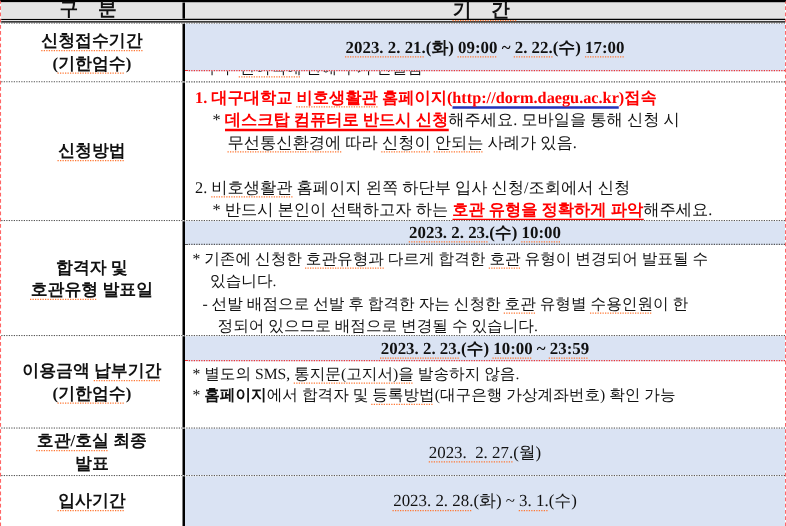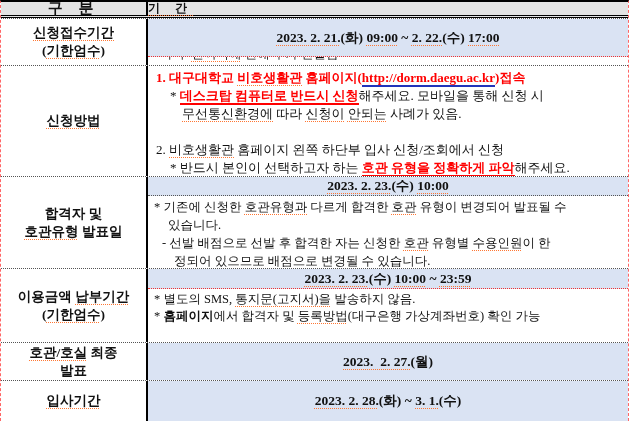--- a/index.html
+++ b/index.html
@@ -2,36 +2,36 @@
 <html><head>
 <meta charset="utf-8">
 <style>
   *{margin:0;padding:0;box-sizing:border-box}
   html,body{width:629px;height:421px;overflow:hidden;background:#fff;
     font-family:"Liberation Serif","DejaVu Serif",serif;color:#111}
   .tbl{width:629px;height:421px;display:flex;flex-direction:column;
     border-top:2px solid #000;border-left:1px dashed #f66;border-right:1px dashed #f66}
   .row{display:flex;border-top:1px dotted #555}
   .row-header{height:16px;background:#e4e4e4;border-top:none;border-bottom:3px double #000}
-  .hcell{display:flex;align-items:flex-start;justify-content:center;font-weight:bold;
-    font-size:12px;letter-spacing:6px}
+  .hcell{display:flex;align-items:center;justify-content:center;font-weight:bold;
+    font-size:15px;letter-spacing:6px}
   .cl{width:147px;border-right:2px solid #000;display:flex;flex-direction:column;
     align-items:center;justify-content:center;font-weight:bold;font-size:13.5px;
     line-height:1.9;text-align:center;background:#fff;flex-shrink:0}
   .cr{flex:1;display:flex;flex-direction:column;min-width:0}
   .datebar{background:#dae3f3;font-weight:bold;font-size:13.5px;display:flex;
     align-items:center;justify-content:center;white-space:pre;flex-shrink:0}
   .sepred{border-bottom:1px dotted #e33}
   .sepdark{border-bottom:1px dotted #555}
   .notes{flex:1;font-size:12.5px;padding:2px 6px;overflow:hidden}
   .line{height:18px;line-height:18px;white-space:pre}
   .line.tight{height:17px;line-height:17px}
   .ind1{padding-left:14px}.ind2{padding-left:26px}.ind3{padding-left:8px}.ind4{padding-left:20px}
   .bluefill{background:#dae3f3;display:flex;align-items:center;justify-content:center;
-    font-weight:bold;font-size:13.5px;flex:1;white-space:pre}
+    font-weight:normal;font-size:13.5px;flex:1;white-space:pre}
   .b{font-weight:bold}
   .red{color:#f00}
   .sq{text-decoration:underline dotted #f73;text-decoration-thickness:1px;text-underline-offset:3px}
   .ured{border-bottom:2px solid #f00}
   .ublue{border-bottom:2px solid #23b}
   
   .r1{height:47px}.r2{height:111px}.r3{height:92px}.r4{height:74px}.r5{height:38px}.r6{flex:1}
   .r1 .datebar{height:38px}.r3 .datebar{height:19px}.r4 .datebar{height:20px}
   .r1 .notes{display:flex;align-items:flex-end}
   .r2 .notes{padding:3px 8px;font-size:13px}

